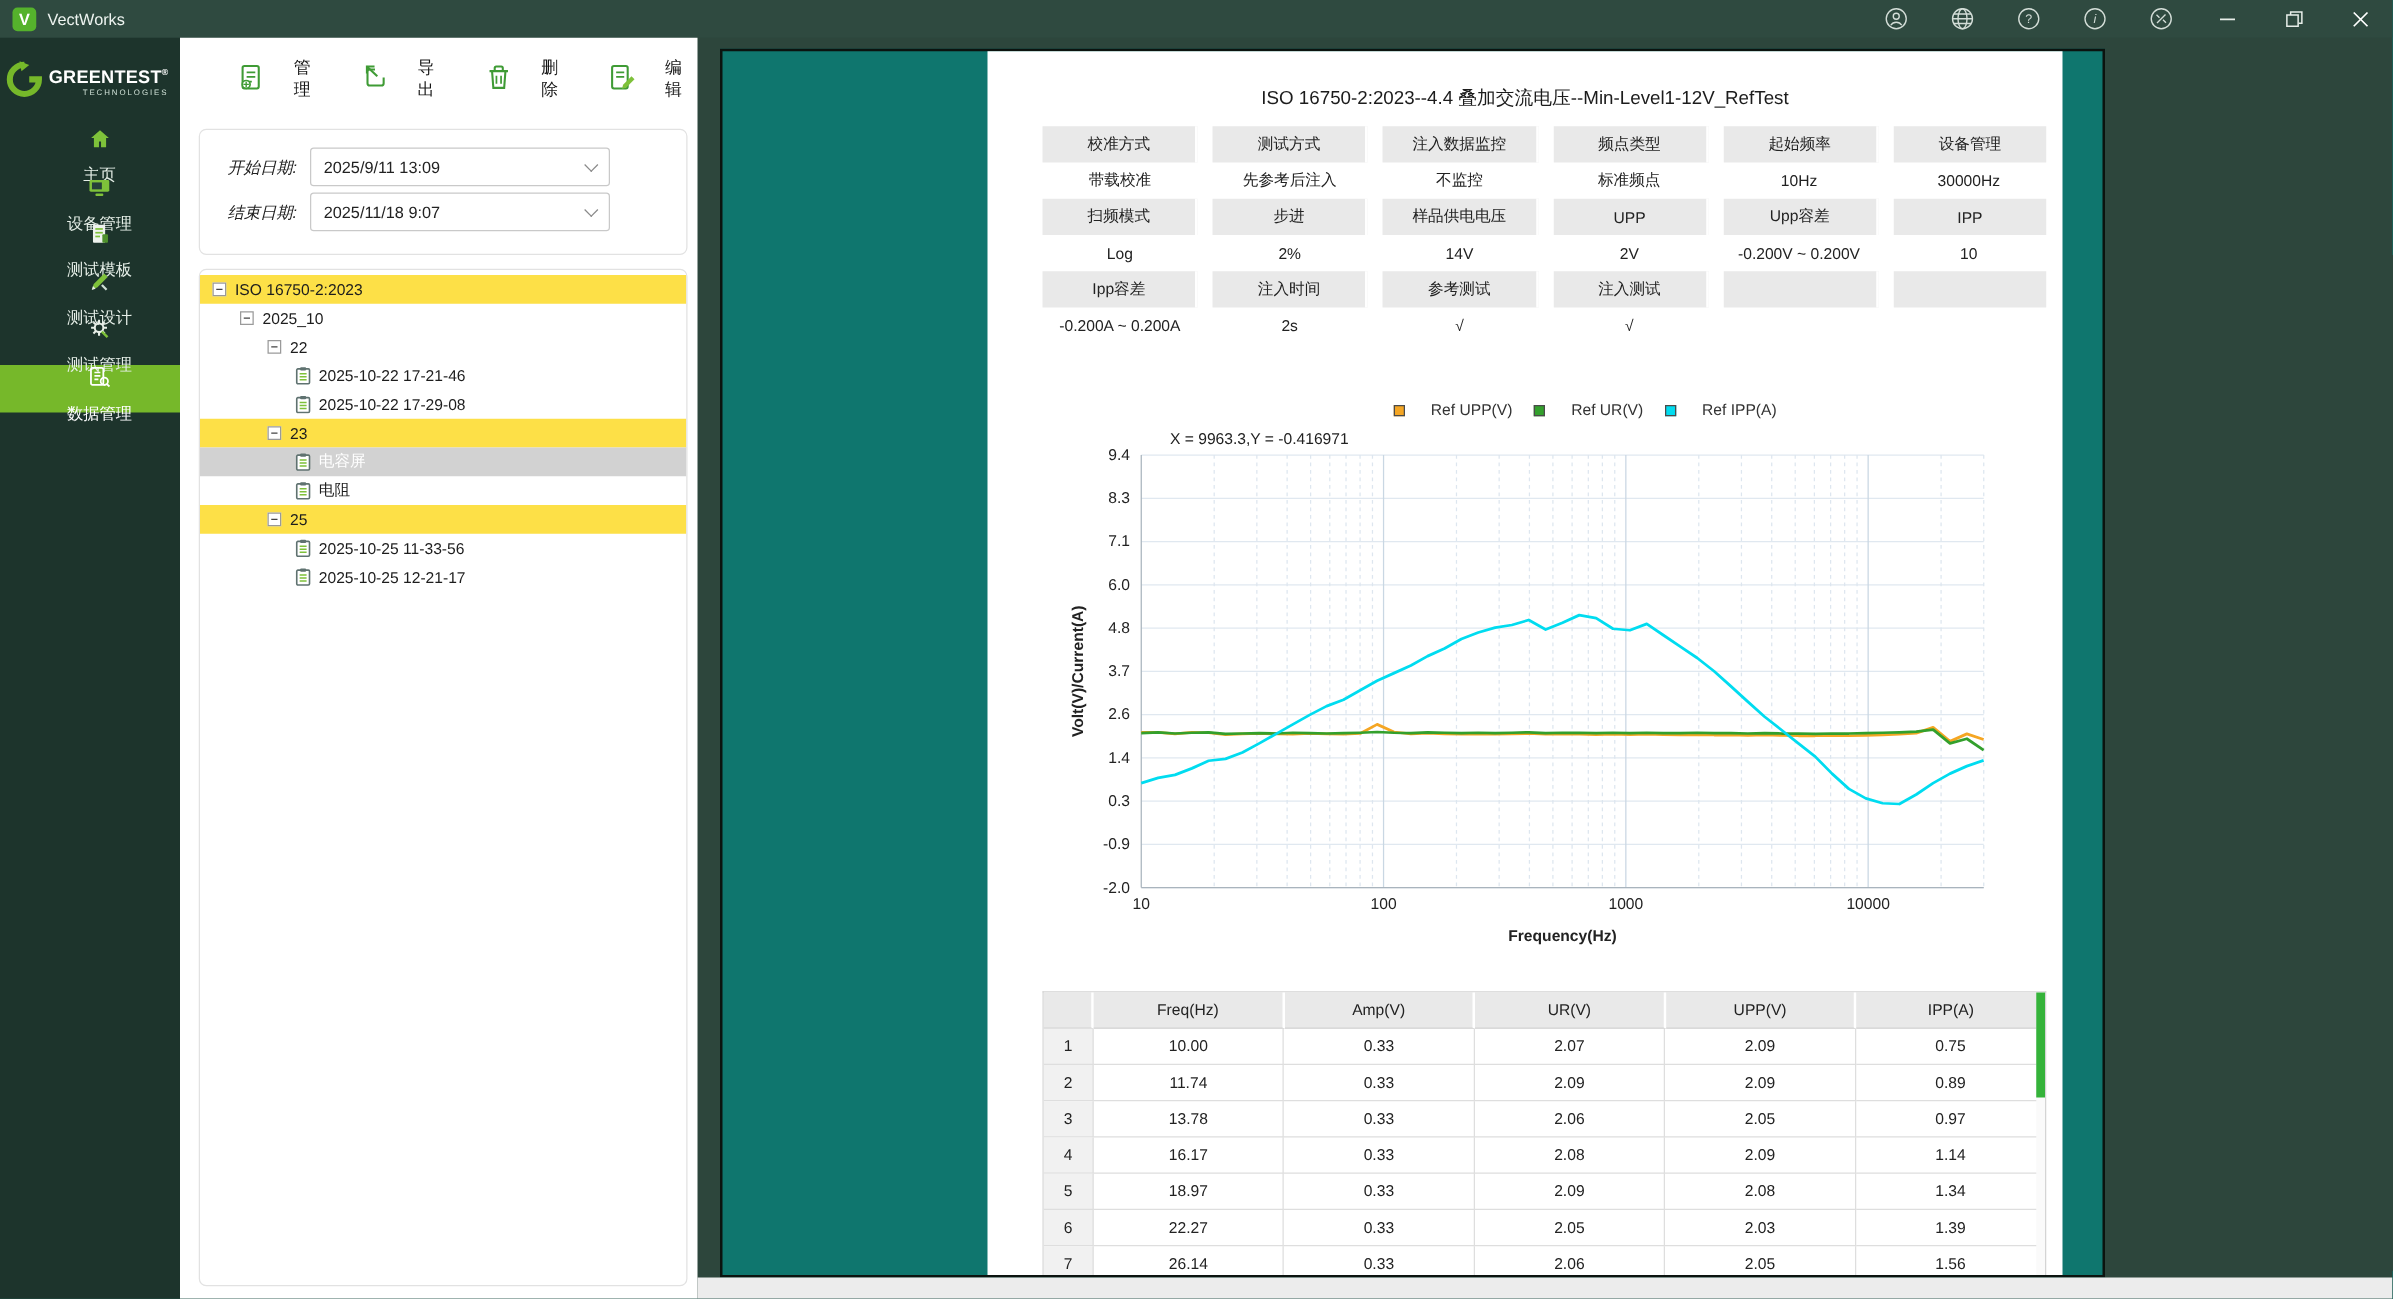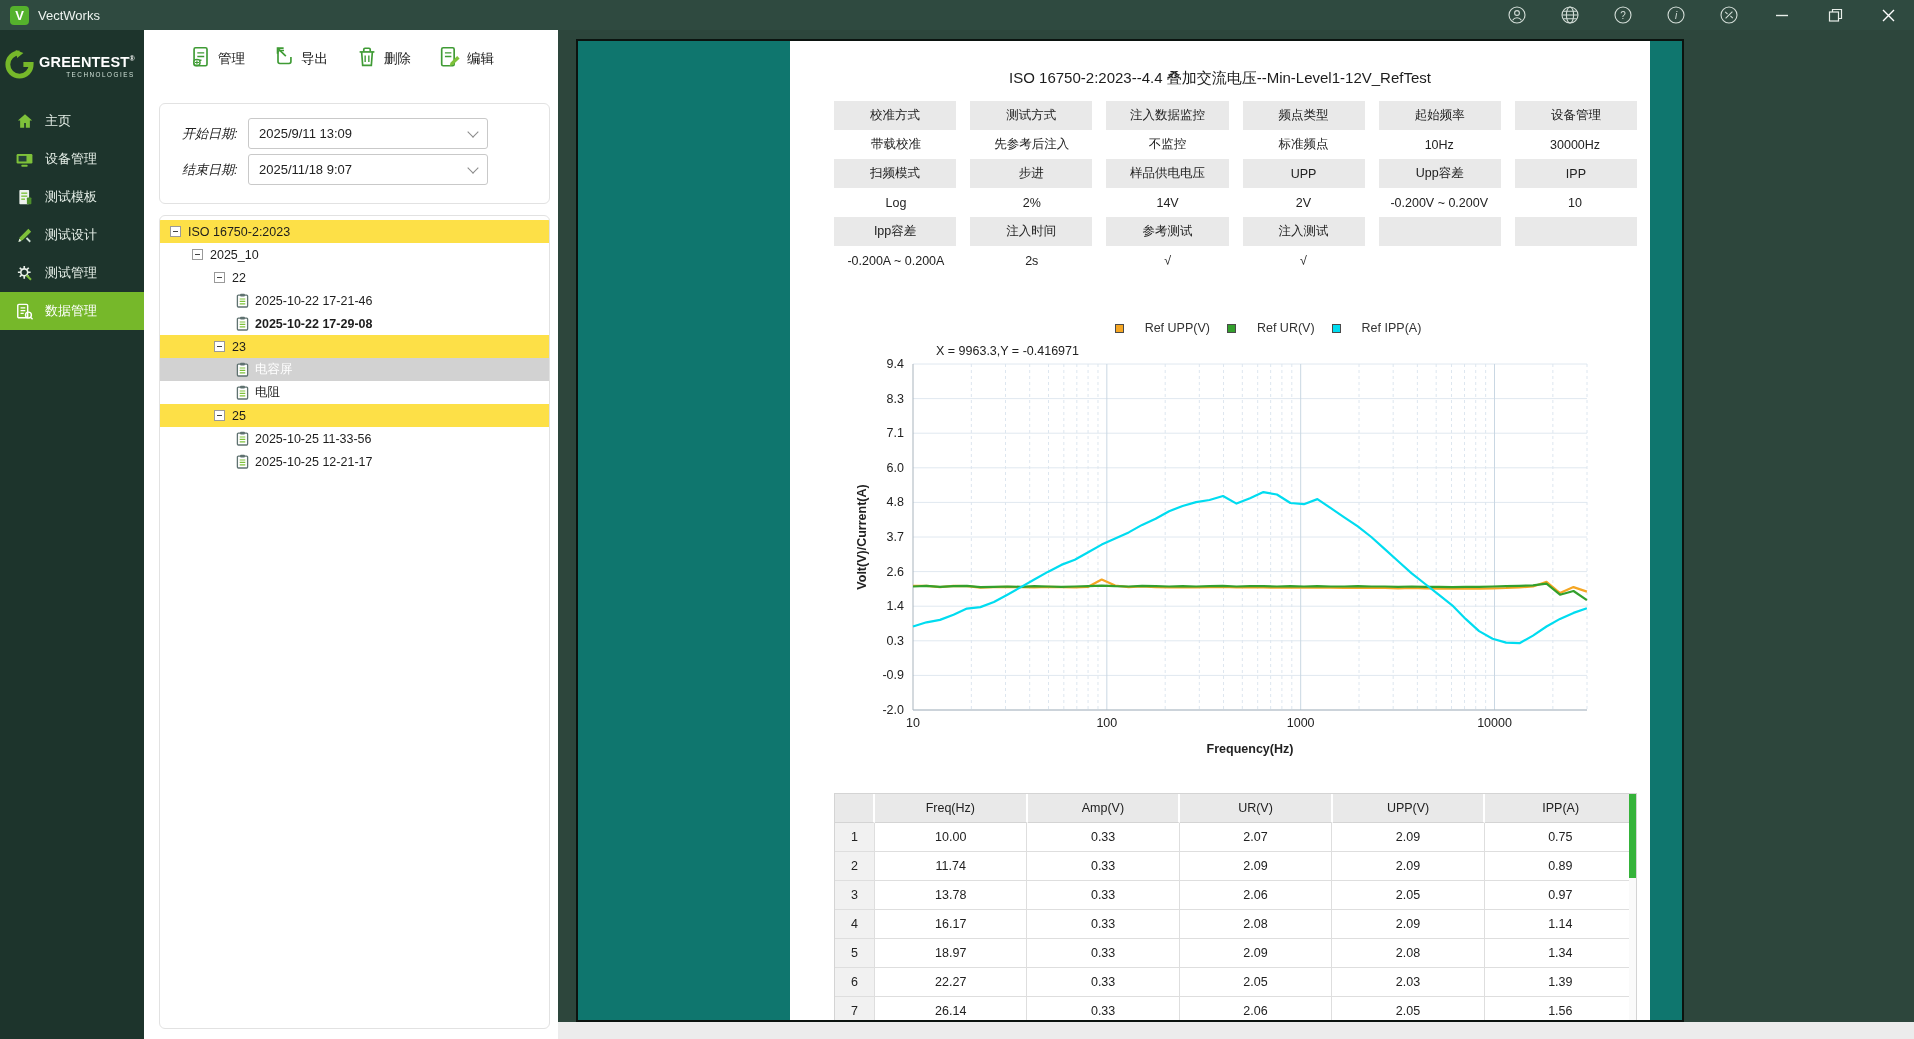--- a/index.html
+++ b/index.html
@@ -16,27 +16,27 @@
   .tb-icons{margin-left:auto;display:flex;align-items:center;gap:33px;margin-right:16px;}
   .tb-btn{display:flex;align-items:center;justify-content:center;width:20px;height:20px;}
   .tb-btn svg{display:block;}
   
   .sidebar{position:absolute;left:0;top:30px;width:144px;bottom:0;background:#1d342c;}
   .brand{height:72px;display:flex;align-items:center;gap:3px;padding-left:3px;box-sizing:border-box;}
   .brand-text{color:#fff;line-height:1;}
   .brand-name{font-size:14.5px;font-weight:bold;letter-spacing:.2px;}
   .brand-reg{font-size:7px;vertical-align:super;}
   .brand-sub{font-size:6.3px;letter-spacing:1.55px;color:#cfe0d6;margin-top:2px;text-align:right;}
-  .nav-item{height:38px;display:flex;align-items:center;gap:11px;padding-left:15px;color:#e6efe8;font-size:13px;cursor:default;}
+  .nav-item{height:38px;display:flex;align-items:center;gap:11px;padding-left:15px;color:#e6efe8;font-size:13px;cursor:default;flex-direction:column;}
   .nav-item.selected{background:#76b82a;color:#fff;}
   .nav-icon{width:19px;height:19px;display:flex;align-items:center;justify-content:center;}
   
   .left-panel{position:absolute;left:144px;top:30px;width:414px;bottom:0;background:#fff;}
   .toolbar{display:flex;gap:27px;padding:15px 0 0 45px;align-items:center;}
-  .tool-btn{display:flex;align-items:center;gap:5px;font-size:13.5px;color:#151515;cursor:default;}
+  .tool-btn{display:flex;align-items:center;gap:22px;font-size:13.5px;color:#151515;cursor:default;}
   .date-card{position:absolute;left:15px;top:73px;width:391px;height:101px;border:1px solid #e2e2e2;border-radius:6px;box-sizing:border-box;}
   .date-row{display:flex;align-items:center;margin:14px 0 0 22px;}
   .date-row + .date-row{margin-top:5px;}
   .date-label{font-size:13px;color:#222;width:66px;font-style:italic;}
   .combo{width:218px;height:29px;border:1px solid #c9c9c9;border-radius:3px;display:flex;align-items:center;justify-content:space-between;padding:0 10px;font-size:13px;color:#222;background:#fff;box-sizing:content-box;}
   .chev{width:7px;height:7px;border-right:1.5px solid #8a8a8a;border-bottom:1.5px solid #8a8a8a;transform:rotate(45deg);margin-top:-3px;}
   .tree-card{position:absolute;left:15px;top:185px;width:391px;bottom:10px;border:1px solid #e2e2e2;border-radius:6px;box-sizing:border-box;overflow:hidden;padding-top:4px;}
   .tree-row{height:23px;display:flex;align-items:center;font-size:12.5px;color:#1d1d1d;white-space:nowrap;}
   .tree-row.shaded{background:#fde047;}
   .tree-row.selected{background:#d2d2d2;color:#fff;}
@@ -280,21 +280,21 @@
       <div class="tree-row" style="padding-left: 76px;">
         <span class="doc-ic">
           <svg width="13" height="15" viewBox="0 0 14 16">
             <rect x="1.5" y="2.2" width="11" height="12.8" rx="1" fill="#fff" stroke="#5f7270" stroke-width="1.4"></rect>
             <rect x="4.4" y="0.8" width="5.2" height="2.8" rx="0.9" fill="#5f7270"></rect>
             <path d="M4 6.4h6M4 9h6M4 11.6h6" stroke="#7ec13a" stroke-width="1.3"></path>
           </svg>
         </span>
         <span>2025-10-22 17-21-46</span>
       </div>
-      <div class="tree-row" style="padding-left: 76px; font-weight: bold;">
+      <div class="tree-row" style="padding-left: 76px;">
         <span class="doc-ic">
           <svg width="13" height="15" viewBox="0 0 14 16">
             <rect x="1.5" y="2.2" width="11" height="12.8" rx="1" fill="#fff" stroke="#5f7270" stroke-width="1.4"></rect>
             <rect x="4.4" y="0.8" width="5.2" height="2.8" rx="0.9" fill="#5f7270"></rect>
             <path d="M4 6.4h6M4 9h6M4 11.6h6" stroke="#7ec13a" stroke-width="1.3"></path>
           </svg>
         </span>
         <span>2025-10-22 17-29-08</span>
       </div>
       <div class="tree-row shaded" style="padding-left: 54px;">

